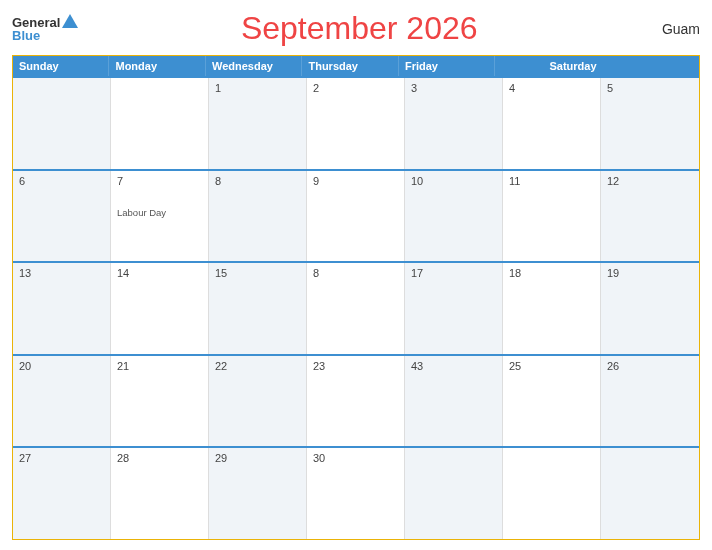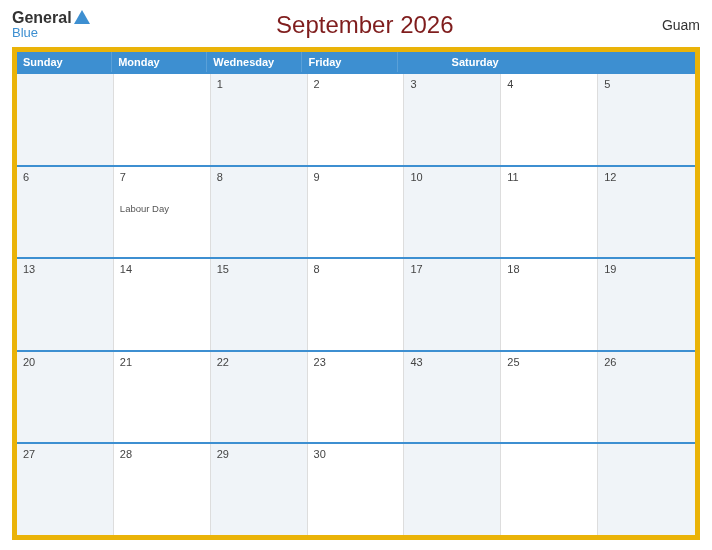--- a/index.html
+++ b/index.html
@@ -18,28 +18,28 @@
       display: flex;
       flex-direction: column;
     }
     .header-row {
       display: flex;
       align-items: center;
       justify-content: space-between;
       margin-bottom: 8px;
     }
     .logo-general {
-      font-size: 16px;
+      font-size: 13px;
       font-weight: bold;
       color: #333;
       line-height: 1;
     }
     .logo-blue {
       font-size: 13px;
-      font-weight: normal;
+      font-weight: bold;
       color: #3d8fd1;
       line-height: 1;
     }
     .logo-triangle {
       width: 0;
       height: 0;
       border-left: 8px solid transparent;
       border-right: 8px solid transparent;
       border-bottom: 14px solid #3d8fd1;
       margin-left: 2px;
@@ -48,37 +48,37 @@
     .logo-wrapper {
       display: flex;
       flex-direction: column;
       align-items: flex-start;
     }
     .logo-top {
       display: flex;
       align-items: center;
     }
     .month-title {
-      font-size: 24px;
+      font-size: 32px;
       font-weight: normal;
-      color: #7f1d1d;
+      color: #ef4444;
       text-align: center;
       flex: 1;
     }
     .region-label {
       font-size: 14px;
       color: #333;
       min-width: 60px;
       text-align: right;
     }
     .calendar-grid {
       flex: 1;
       display: flex;
       flex-direction: column;
-      border: 5px solid #eab308;
+      border: 1px solid #eab308;
     }
     .day-headers {
       display: grid;
       grid-template-columns: repeat(7, 1fr);
       background: #3d8fd1;
     }
     .day-header {
       color: #fff;
       font-size: 11px;
       font-weight: bold;
@@ -142,20 +142,21 @@
     </div>
     <div class="month-title">September 2026</div>
     <div class="region-label">Guam</div>
   </div>
 
   <div class="calendar-grid">
     <div class="day-headers">
     <div class="day-header">Sunday</div>
         <div class="day-header">Monday</div>
         <div class="day-header">Wednesday</div>
+        <div class="day-header">Thursday</div>
         <div class="day-header">Friday</div>
         <div class="day-header">Saturday</div>
       </div>
     <div class="weeks-container">
     <div class="week-row">
           <div class="day-cell shaded"></div>
           <div class="day-cell"></div>
           <div class="day-cell shaded">
             <span class="day-number">1</span>
           </div>

